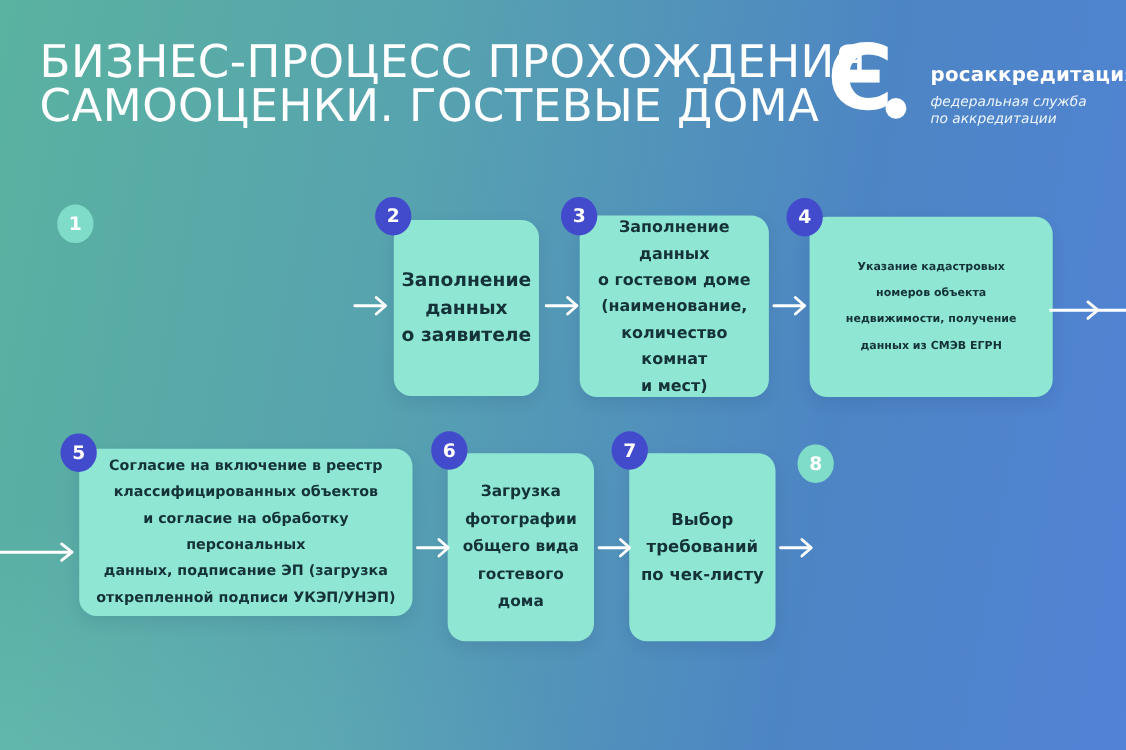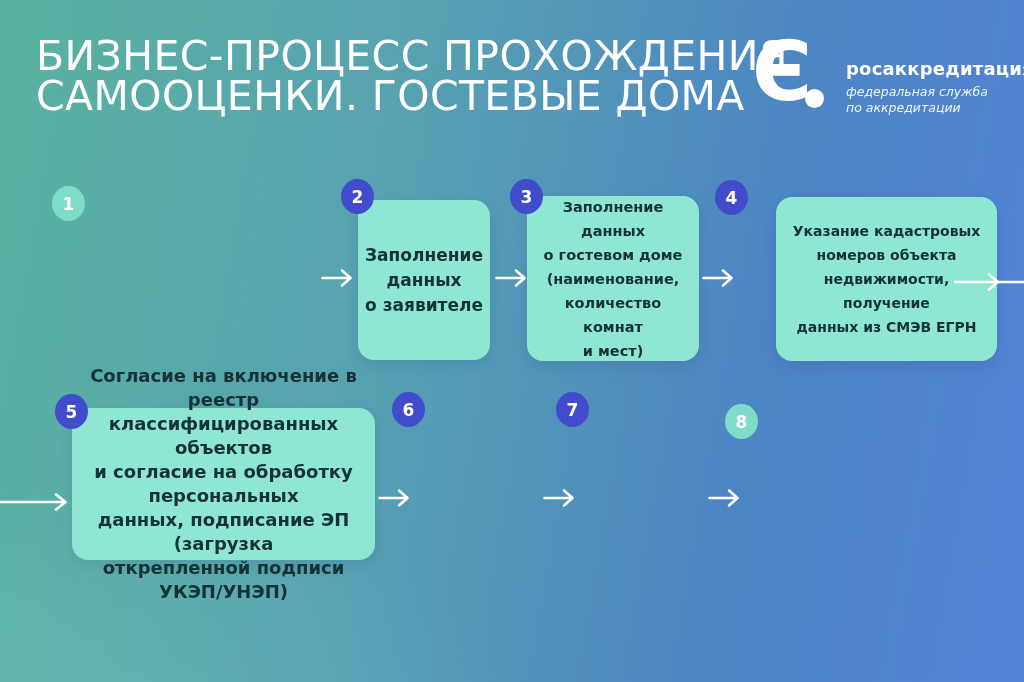--- a/index.html
+++ b/index.html
@@ -32,22 +32,22 @@
     text-align:center; box-sizing:border-box; padding:8px 6px;
   }
   .step p { margin:0; white-space:pre-line; font-weight:bold; }
   .step.blue { background:#4c5ad6; color:#ffffff; border-radius:22px;
     box-shadow:0 6px 14px rgba(20,40,90,0.12); }
   .step.mint { background:#8fe7d3; color:#143238; border-radius:16px;
     box-shadow:0 6px 14px rgba(20,40,90,0.10); }
   #step1 { left:85px;  top:198px; width:233px; height:167px; font-size:14.5px; line-height:25px; padding-top:36px; }
   #step2 { left:358px; top:200px; width:132px; height:160px; font-size:17px;   line-height:25px;text-align:center; }
   #step3 { left:527px; top:196px; width:172px; height:165px; font-size:14.5px; line-height:24px; }
-  #step4 { left:776px; top:197px; width:221px; height:164px; font-size:14px;   line-height:24px; }
-  #step5 { left:72px;  top:408px; width:303px; height:152px; font-size:18px; line-height:24px; }
+  #step4 { left:736px; top:197px; width:221px; height:164px; font-size:10px;   line-height:24px; }
+  #step5 { left:72px;  top:408px; width:303px; height:152px; font-size:13px; line-height:24px; }
   #step6 { left:407px; top:412px; width:133px; height:171px; font-size:14px;   line-height:25px; }
   #step7 { left:572px; top:412px; width:133px; height:171px; font-size:15px;   line-height:25px; }
   #step8 { left:740px; top:413px; width:202px; height:172px; font-size:16px;   line-height:26px; }
   
   .badge {
     position:absolute; width:33px; height:35px; border-radius:50%;
     display:flex; align-items:center; justify-content:center;
     color:#ffffff; font-size:17px; font-weight:bold; z-index:3;
   }
   .badge.blue { background:#434bcd; }
@@ -119,20 +119,31 @@
 данных из СМЭВ ЕГРН</p>
   </div>
 
   <div class="step mint" id="step5">
     <p>Согласие на включение в реестр
 классифицированных объектов
 и согласие на обработку персональных
 данных, подписание ЭП (загрузка
 открепленной подписи УКЭП/УНЭП)</p>
   </div>
+  <div class="step mint" id="step6">
+    <p>Загрузка
+фотографии
+общего вида
+гостевого дома</p>
+  </div>
+  <div class="step mint" id="step7">
+    <p>Выбор
+требований
+по чек-листу</p>
+  </div>
 
   <svg class="arrow" id="arr1" width="32" height="20" viewBox="0 0 32 20">
     <line x1="1.5" y1="10" x2="29" y2="10"></line>
       <polyline points="21,2.5 29.5,10 21,17.5"></polyline>
   </svg>
   <svg class="arrow" id="arr2" width="32" height="20" viewBox="0 0 32 20">
     <line x1="1.5" y1="10" x2="29" y2="10"></line>
       <polyline points="21,2.5 29.5,10 21,17.5"></polyline>
   </svg>
   <svg class="arrow" id="arr3" width="32" height="20" viewBox="0 0 32 20">

